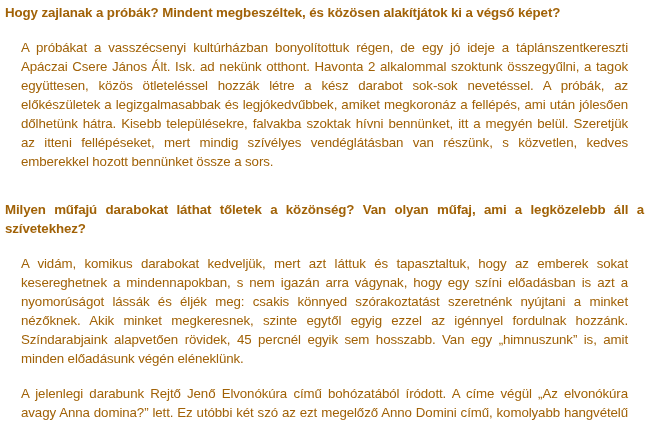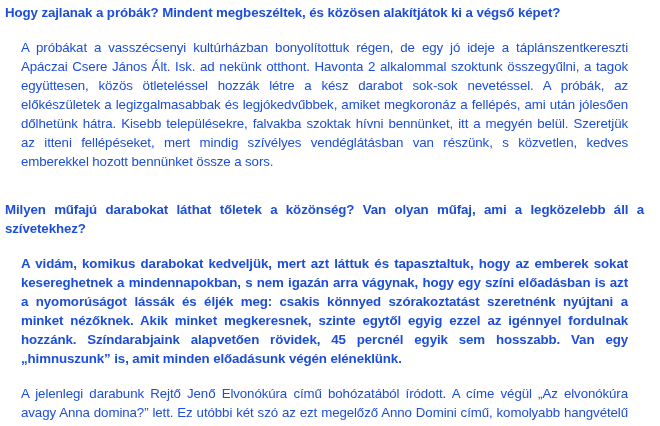--- a/index.html
+++ b/index.html
@@ -11,38 +11,38 @@
     width: 660px;
     height: 426px;
     overflow: hidden;
   }
   .doc-page {
     box-sizing: border-box;
     width: 660px;
     height: 426px;
     padding: 3px 16px 0 5px;
     background: #ffffff;
-    color: #1d4ed8;
+    color: #a16207;
     font-family: "Liberation Sans", sans-serif;
     font-size: 13.3px;
     line-height: 19px;
     letter-spacing: -0.1px;
   }
   .question {
     font-weight: bold;
     text-align: justify;
     margin: 0 0 10px 0;
   }
   .answer {
     font-weight: normal;
     text-align: justify;
     margin: 16px;
   }
   .answer.gap-large { margin-bottom: 29px; }
-  .answer.gap-small { margin-bottom: 13px; font-weight: bold; }
+  .answer.gap-small { margin-bottom: 13px; }
   .question.q2 { }
 </style>
 </head>
 <body>
 
 <div class="doc-page">
   <p class="question q1">Hogy zajlanak a próbák? Mindent megbeszéltek, és közösen alakítjátok ki a végső képet?</p>
 
   <p class="answer gap-large">A próbákat a vasszécsenyi kultúrházban bonyolítottuk régen, de egy jó ideje a táplánszentkereszti Apáczai Csere János Ált. Isk. ad nekünk otthont. Havonta 2 alkalommal szoktunk összegyűlni, a tagok együttesen, közös ötleteléssel hozzák létre a kész darabot sok-sok nevetéssel. A próbák, az előkészületek a legizgalmasabbak és legjókedvűbbek, amiket megkoronáz a fellépés, ami után jólesően dőlhetünk hátra. Kisebb településekre, falvakba szoktak hívni bennünket, itt a megyén belül. Szeretjük az itteni fellépéseket, mert mindig szívélyes vendéglátásban van részünk, s közvetlen, kedves emberekkel hozott bennünket össze a sors.</p>
 

